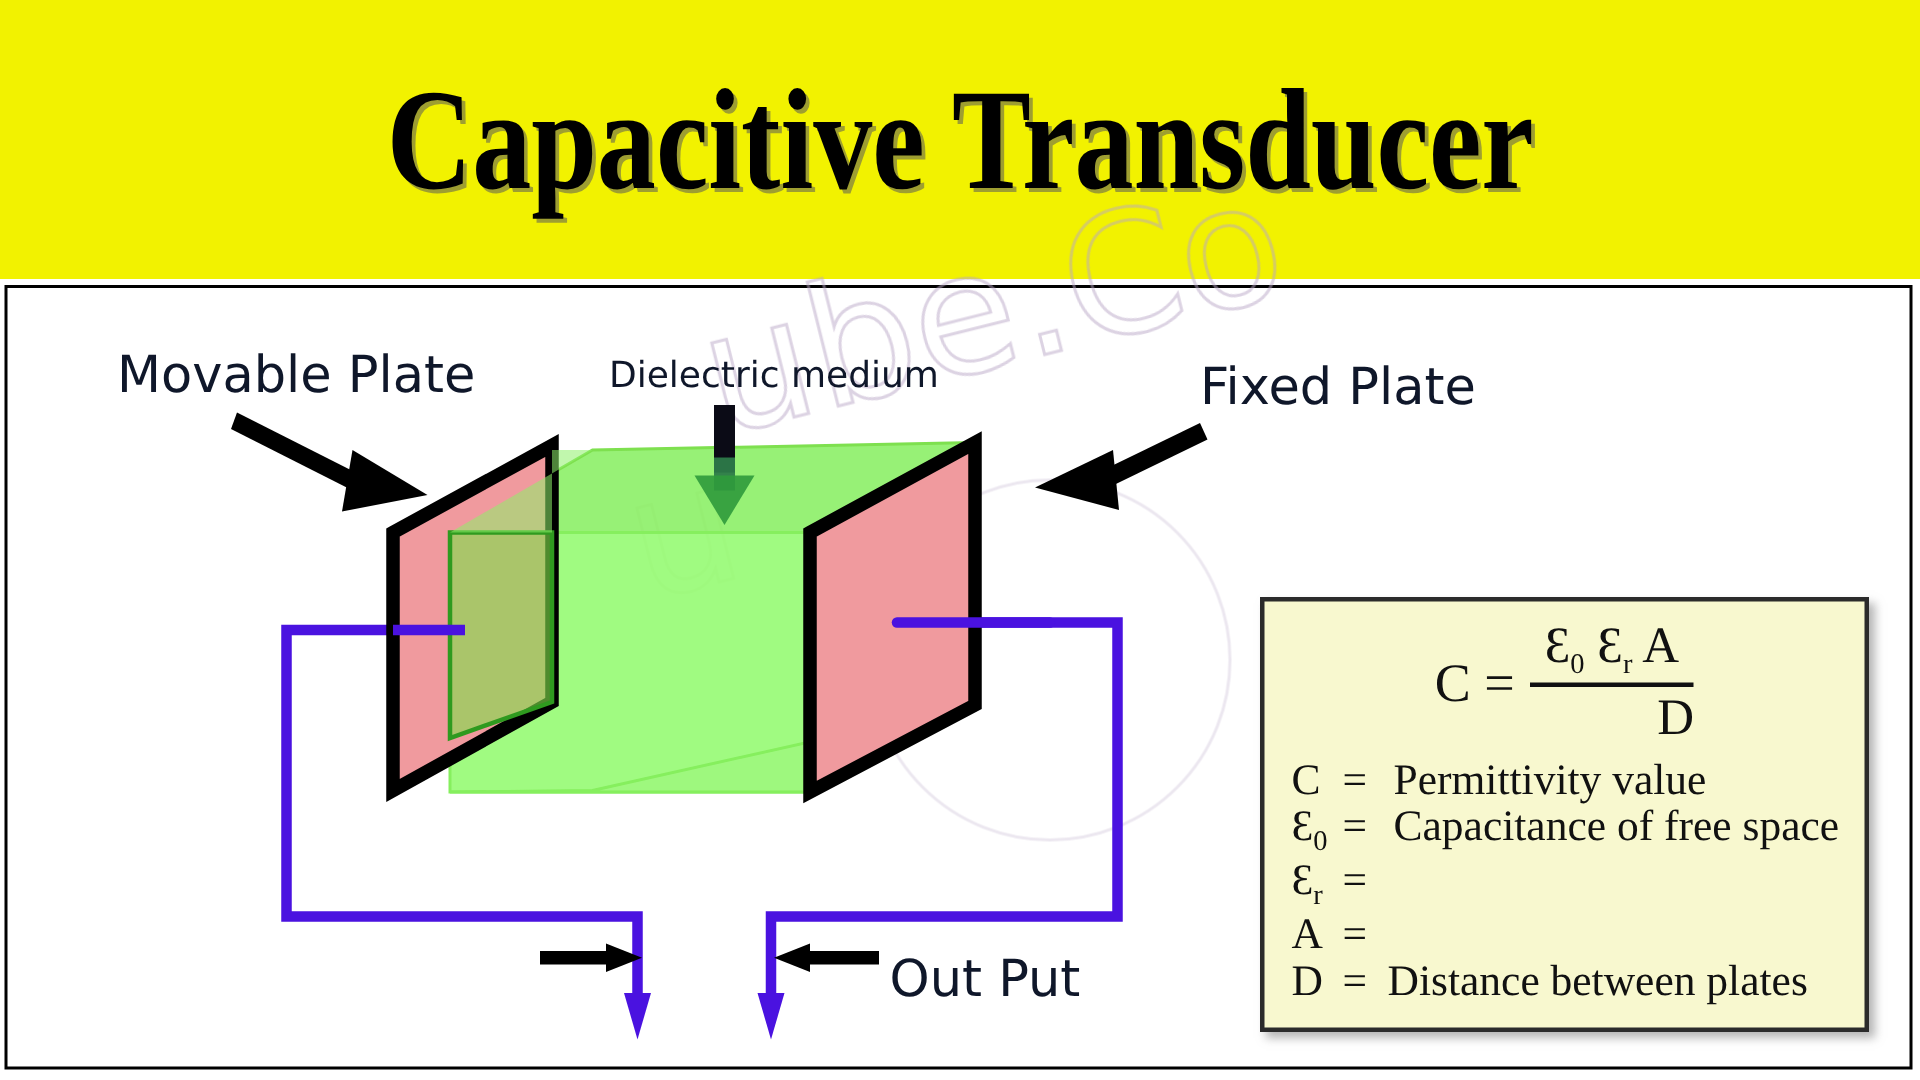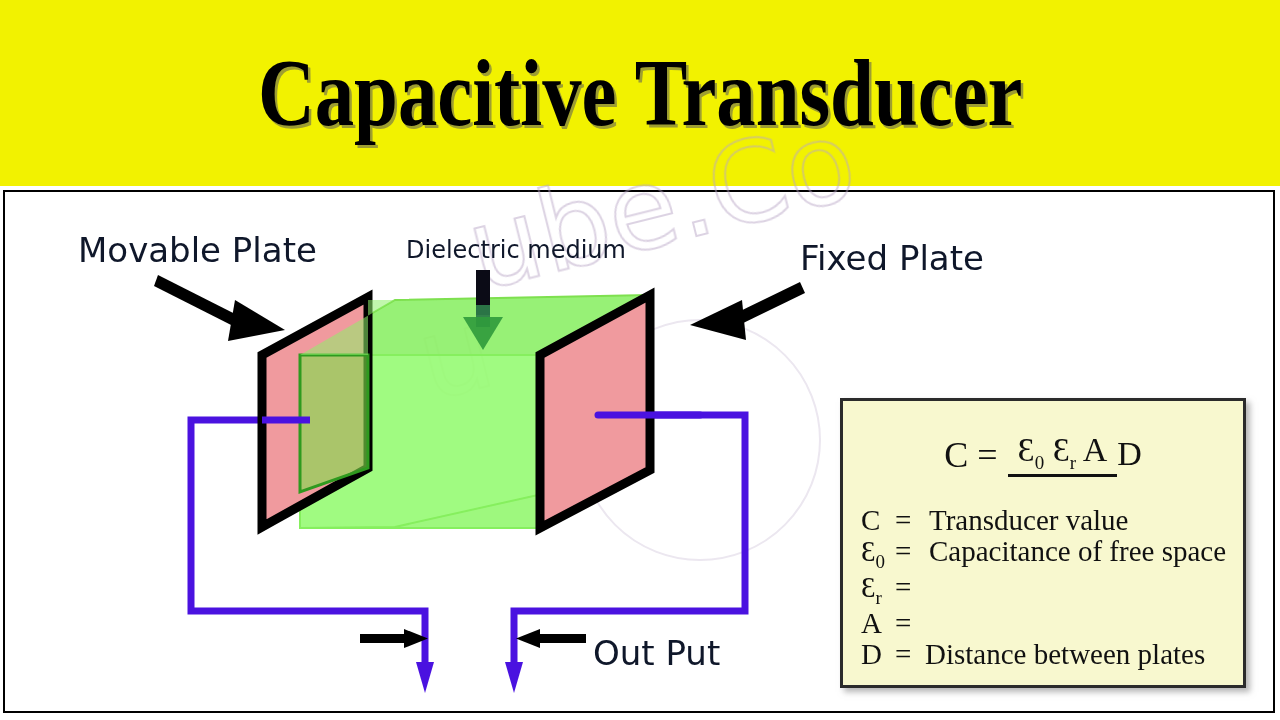--- a/index.html
+++ b/index.html
@@ -85,21 +85,21 @@
   }
   .formula-eq{
     position:relative;
     height:92px;
     display:flex;align-items:center;justify-content:center;
     gap:10px;
     padding-top:8px;
   }
   .eq-lhs{ font-size:36px; }
   .frac{
-    display:inline-flex;flex-direction:row;align-items:flex-start;
+    display:inline-flex;flex-direction:column;align-items:flex-end;
     line-height:1;
   }
   .frac-num{
     font-size:34px;
     padding:0 10px 3px 10px;
     border-bottom:3px solid #111111;
     white-space:nowrap;
   }
   .frac-den{
     font-size:34px;
@@ -228,21 +228,21 @@
           <span class="eps">A</span>
         </span>
         <span class="frac-den">D</span>
       </span>
     </div>
 
     <div class="legend" id="legend-list">
         <div class="legend-row">
           <span class="legend-sym">C</span>
           <span class="legend-eq">=</span>
-          <span class="legend-txt">Transducer value</span>
+          <span class="legend-txt">Permittivity value</span>
         </div>
         <div class="legend-row">
           <span class="legend-sym">Ɛ<span class="sub">0</span></span>
           <span class="legend-eq">=</span>
           <span class="legend-txt">Capacitance of free space</span>
         </div>
         <div class="legend-row">
           <span class="legend-sym">Ɛ<span class="sub">r</span></span>
           <span class="legend-eq">=</span>
         </div>

